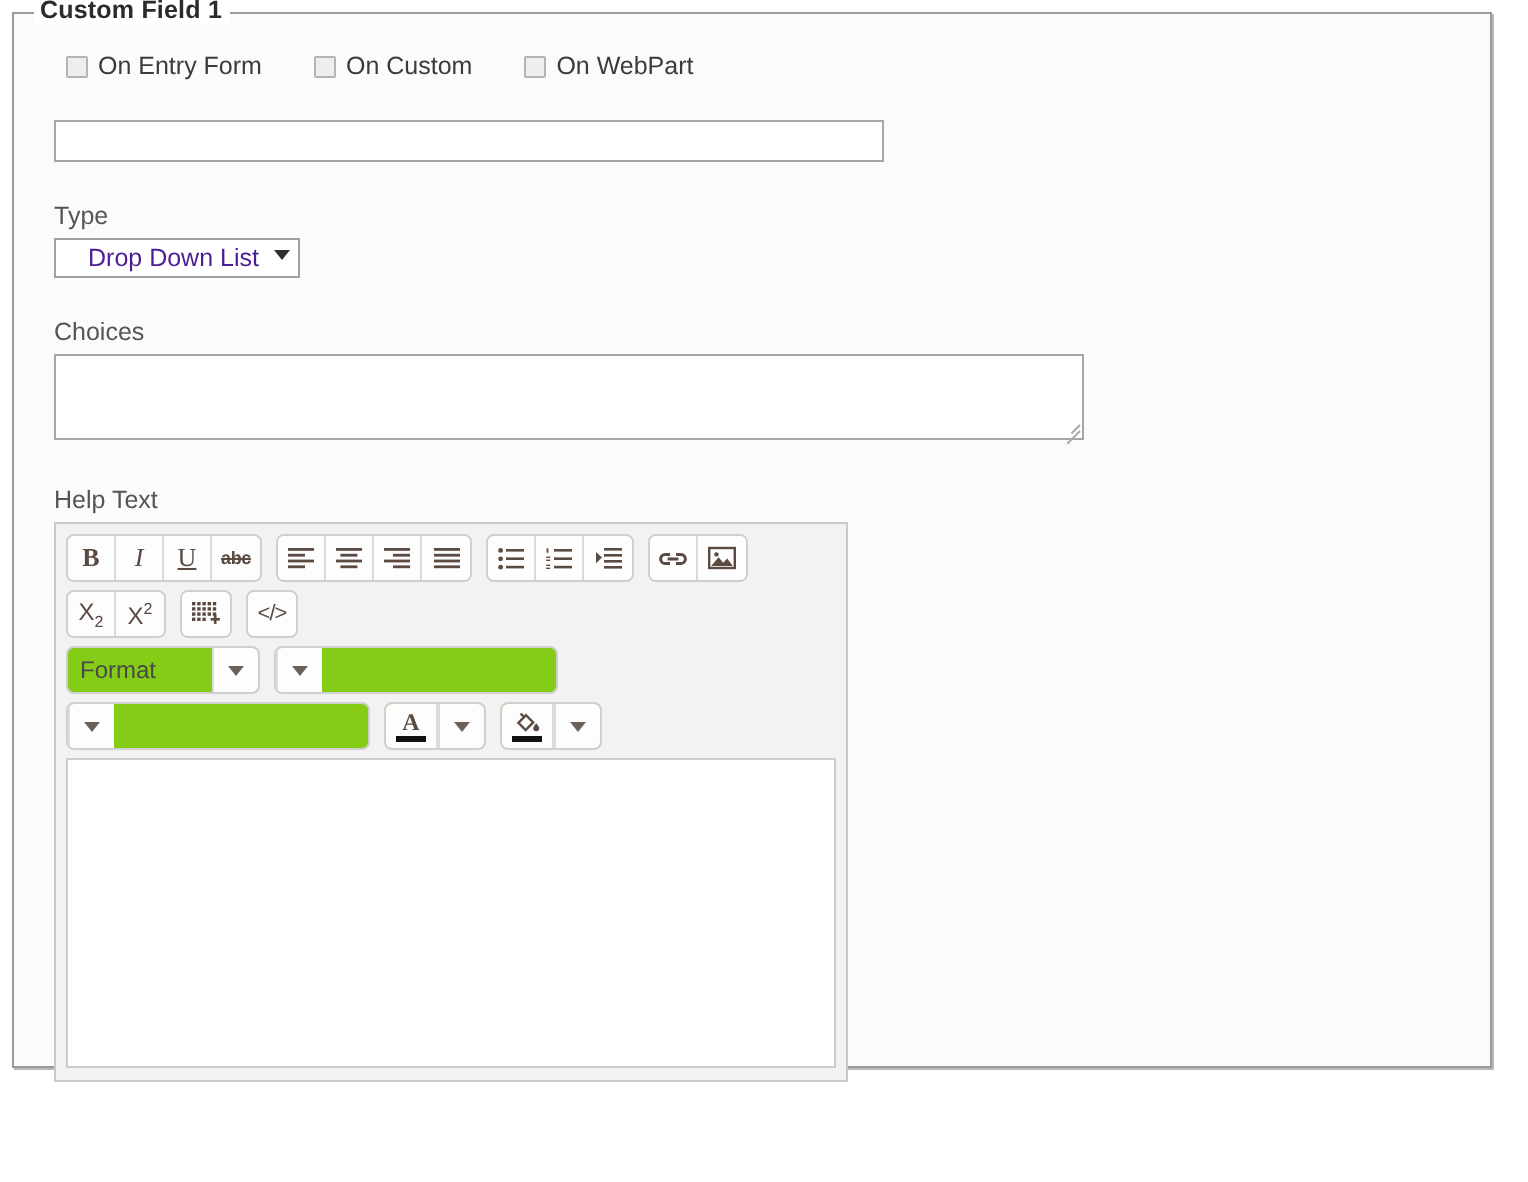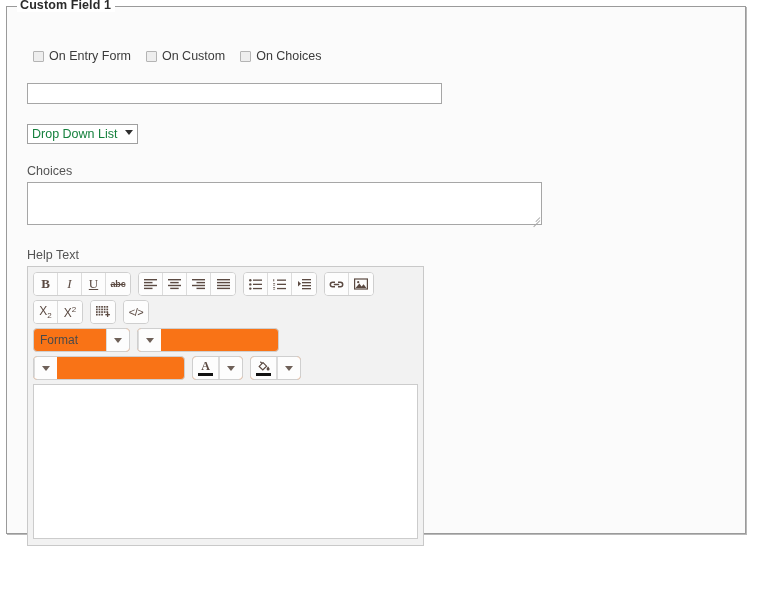--- a/index.html
+++ b/index.html
@@ -45,23 +45,23 @@
     position: absolute;
     left: 0; top: 0; right: 0; bottom: 0;
     padding: 18px 20px 0 20px;
     box-sizing: border-box;
   }
 
   
   .cb-row {
     display: flex;
     align-items: center;
-    gap: 1px;
+    gap: 12px;
     margin-left: 6px;
-    margin-top: 24px;
+    margin-top: 1px;
   }
   .cb-item {
     display: flex;
     align-items: center;
     margin-right: 14px;
   }
   .cb-box {
     width: 11px;
     height: 11px;
     box-sizing: border-box;
@@ -104,22 +104,22 @@
     display: inline-block;
     position: relative;
     height: 20px;
   }
   .sel-box {
     height: 20px;
     box-sizing: border-box;
     border: 1px solid #a0a0a0;
     background: #ffffff;
     font-size: 12.5px;
-    color: #15803d;
-    padding: 1px 20px 0 4px;
+    color: #4c1d95;
+    padding: 1px 20px 0 16px;
     line-height: 17px;
     white-space: nowrap;
     display: inline-block;
   }
   .sel-arrow {
     position: absolute;
     right: 5px;
     top: 6px;
     width: 0; height: 0;
     border-left: 4px solid transparent;
@@ -206,21 +206,21 @@
   .btn .sub, .btn .sup { font-family: Liberation Sans, sans-serif; font-size: 12px; }
   .btn .sub sub, .btn .sup sup { font-size: 8px; }
   .btn .code { font-family: "Liberation Sans", sans-serif; font-size: 11px; letter-spacing: -0.5px; }
 
   
   .combo {
     display: flex;
     align-items: stretch;
     border: 1px solid #cfcfcf;
     border-radius: 4px;
-    background: #f97316;
+    background: #84cc16;
     margin-right: 7px;
     overflow: hidden;
     height: 22px;
   }
   .combo-text {
     display: flex;
     align-items: center;
     padding: 0 8px 0 6px;
     font-size: 12px;
     color: #4a4a4a;
@@ -287,29 +287,30 @@
       <label class="cb-item">
         <span class="cb-box"></span>
         <span class="cb-label">On Entry Form</span>
       </label>
       <label class="cb-item">
         <span class="cb-box"></span>
         <span class="cb-label">On Custom</span>
       </label>
       <label class="cb-item">
         <span class="cb-box"></span>
-        <span class="cb-label">On Choices</span>
+        <span class="cb-label">On WebPart</span>
       </label>
     </div>
 
     <div class="fgroup">
       <input class="text-input" type="text" value="" placeholder="" style="">
     </div>
 
     <div class="fgroup">
+      <div class="flabel">Type</div>
       <span class="sel-wrap">
         <span class="sel-box">Drop Down List</span>
         <span class="sel-arrow"></span>
       </span>
     </div>
 
     <div class="fgroup">
       <div class="flabel">Choices</div>
       <span class="ta-wrap">
         <textarea class="ta" placeholder="" style=""></textarea>

